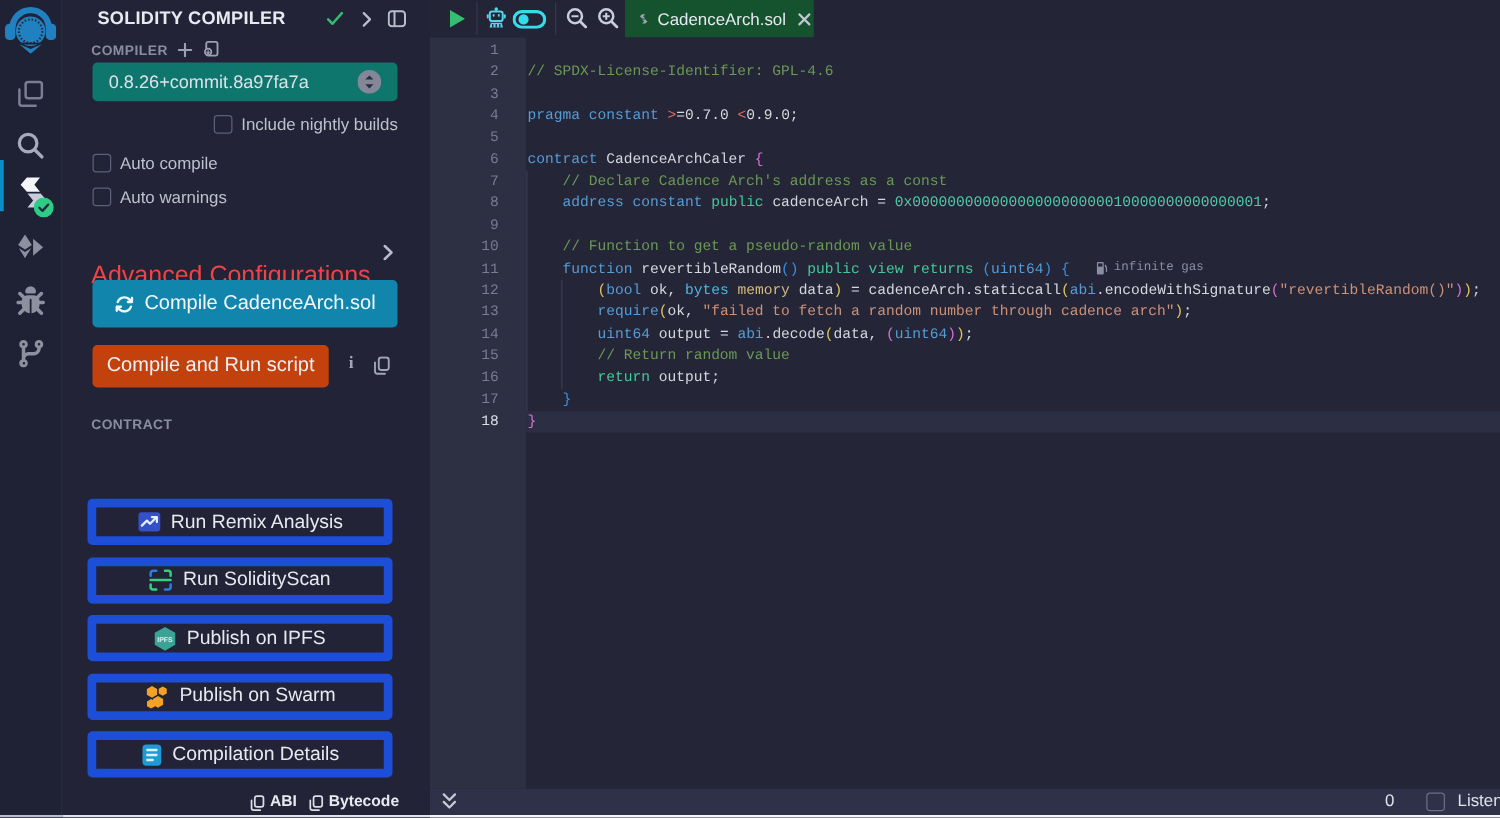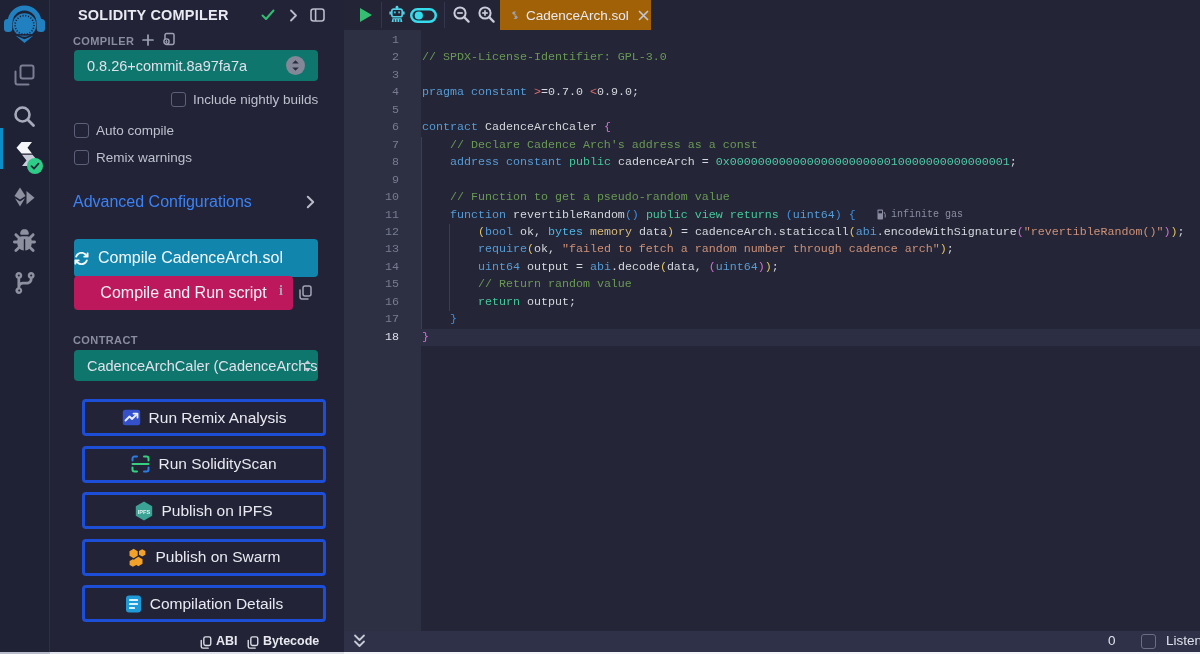--- a/index.html
+++ b/index.html
@@ -9,24 +9,24 @@
 
 #iconbar { left:0; top:0; width:50px; height:654px; background:#1f2134; border-right:1px solid #2d2f44; }
 #activebar { left:0; top:128px; width:3px; height:41px; background:#0b8ec6; }
 
 #panel { left:50px; top:0; width:294px; height:654px; background:#222336; }
 #panel .hdr { left:16px; top:7px; font-size:14.5px; font-weight:600; color:#e9eaf1; letter-spacing:.2px;margin-left:12px; }
 .lbl { font-size:11px; color:#8a8da0; font-weight:600; letter-spacing:.4px; }
 .sel { background:#0f766e; border-radius:4px; height:31px; color:#dfe1ea; font-size:14.5px; display:flex; align-items:center; padding-left:13px; white-space:nowrap; overflow:hidden; }
 .cb { width:15px; height:15px; border:1px solid #5c6078; border-radius:3px; background:transparent; }
 .cblbl { font-size:13.5px; color:#bdc0cd; }
-.obtn { left:32px; width:244px; height:37px; border:3px solid #1d4ed8; border-radius:4px; display:flex; align-items:center; justify-content:center; color:#e8e9f0; font-size:15.5px; gap:8px; }
+.obtn { left:20px; width:244px; height:37px; border:7px solid #1d4ed8; border-radius:4px; display:flex; align-items:center; justify-content:center; color:#e8e9f0; font-size:15.5px; gap:8px; }
 
 #topbar { left:344px; top:0; width:856px; height:30px; background:#232435; }
-#tab { left:500px; top:0; width:151px; height:30px; background:#a16207; display:flex; align-items:center; }
+#tab { left:500px; top:0; width:151px; height:30px; background:#14532d; display:flex; align-items:center; }
 #gutter { left:344px; top:30px; width:77px; height:601px; background:#2d2f42; }
 #codearea { left:421px; top:30px; width:779px; height:601px; background:#242536; }
 #curline { left:421px; top:328.6px; width:779px; height:17.45px; background:#2c2e44; }
 #nums { left:344px; top:32px; width:55px; text-align:right; font-family:"Liberation Mono",monospace; font-size:11.67px; line-height:17.45px; color:#787c92; white-space:pre; }
 #code { left:422px; top:32px; font-family:"Liberation Mono",monospace; font-size:11.67px; line-height:17.45px; color:#d5d7de; white-space:pre; }
 #guide1 { left:421px; top:136.7px; width:1px; height:192px; background:#3a3d55; }
 #guide2 { left:449px; top:223.9px; width:1px; height:87.2px; background:#3a3d55; }
 .k { color:#569cd6;margin-top:20px; } 
 .t { color:#45c999; } 
 .c { color:#6a9955; } 
@@ -111,43 +111,37 @@
           <circle cx="9.5" cy="9.5" r="9.5" fill="#838798"></circle>
           <path d="M6.2 7.6 L9.5 4.3 L12.8 7.6 Z" fill="#2b2d3f"></path>
           <path d="M6.2 11.4 L9.5 14.7 L12.8 11.4 Z" fill="#2b2d3f"></path>
         </svg>
     </div>
     <div class="abs cb" style="left:121px;top:92px"></div>
     <div class="abs cblbl" style="left:143px;top:92px">Include nightly builds</div>
     <div class="abs cb" style="left:24px;top:123px"></div>
     <div class="abs cblbl" style="left:46px;top:123px">Auto compile</div>
     <div class="abs cb" style="left:24px;top:150px"></div>
-    <div class="abs cblbl" style="left:46px;top:150px">Remix warnings</div>
-    <div class="abs" style="left:23px;top:193px;font-size:16px;color:#3b82f6">Advanced Configurations</div>
+    <div class="abs cblbl" style="left:46px;top:150px">Auto warnings</div>
+    <div class="abs" style="left:23px;top:209px;font-size:20px;color:#ef4444">Advanced Configurations</div>
     <svg class="abs" style="left:256px;top:195px" width="9" height="14" viewBox="0 0 9 14">
         <path d="M1.8 1.8 L7.2 7 L1.8 12.2" fill="none" stroke="#b9bcca" stroke-width="2" stroke-linecap="round" stroke-linejoin="round"></path>
       </svg>
-    <div class="abs" style="left:24px;top:239px;width:244px;height:38px;background:#1285ad;border-radius:4px;display:flex;align-items:center;gap:9px;color:#f2f9fc;font-size:16px">
+    <div class="abs" style="left:24px;top:224px;width:244px;height:38px;background:#1285ad;border-radius:4px;display:flex;align-items:center;justify-content:center;gap:9px;color:#f2f9fc;font-size:16px">
       <svg width="15" height="15" viewBox="0 0 512 512">
           <path fill="#f2f9fc" d="M105.1 202.6c7.7-21.8 20.2-42.3 37.8-59.8c62.5-62.5 163.8-62.5 226.3 0L386.3 160 352 160c-17.7 0-32 14.3-32 32s14.3 32 32 32l111.5 0c0 0 0 0 0 0l.4 0c17.7 0 32-14.3 32-32l0-112c0-17.7-14.3-32-32-32s-32 14.3-32 32l0 35.2L414.4 97.6c-87.5-87.5-229.3-87.5-316.8 0C73.2 122 55.6 150.7 44.8 181.4c-5.9 16.7 2.9 34.9 19.5 40.8s34.9-2.9 40.8-19.5zM39 289.3c-5 1.5-9.8 4.2-13.7 8.2c-4 4-6.7 8.8-8.1 14c-.3 1.2-.6 2.5-.8 3.8c-.3 1.7-.4 3.4-.4 5.1L16 432c0 17.7 14.3 32 32 32s32-14.3 32-32l0-35.1 17.6 17.5c0 0 0 0 0 0c87.5 87.4 229.3 87.4 316.7 0c24.4-24.4 42.1-53.1 52.9-83.8c5.9-16.7-2.9-34.9-19.5-40.8s-34.9 2.9-40.8 19.5c-7.7 21.8-20.2 42.3-37.8 59.8c-62.5 62.5-163.8 62.5-226.3 0l-.1-.1L125.6 352l34.4 0c17.7 0 32-14.3 32-32s-14.3-32-32-32L48.4 288c-1.6 0-3.2 .1-4.8 .3s-3.1 .5-4.6 1z"></path>
         </svg>
       Compile CadenceArch.sol</div>
-    <div class="abs" style="left:24px;top:276px;width:219px;height:34px;background:#be185d;border-radius:4px;display:flex;align-items:center;justify-content:center;color:#eff0f5;font-size:16px">Compile and Run script</div>
+    <div class="abs" style="left:24px;top:276px;width:189px;height:34px;background:#c2410c;border-radius:4px;display:flex;align-items:center;justify-content:center;color:#eff0f5;font-size:16px">Compile and Run script</div>
     <div class="abs" style="left:227px;top:283px;width:8px;text-align:center;color:#a2a5b5;font-size:14px;font-weight:700;font-family:'Liberation Serif',serif">i</div>
     <svg class="abs" style="left:249px;top:285px" width="13" height="15" viewBox="0 0 13 15">
         <rect x="4" y="1" width="8" height="10" rx="2" fill="none" stroke="#a2a5b5" stroke-width="1.5"></rect>
         <path d="M9 14 H3 a2 2 0 0 1 -2 -2 V5" fill="none" stroke="#a2a5b5" stroke-width="1.5" stroke-linecap="round"></path>
       </svg>
     <div class="abs lbl" style="left:23px;top:334px">CONTRACT</div>
-    <div class="abs sel" style="left:24px;top:350px;width:244px;">CadenceArchCaler (CadenceArch.s​
-      <svg class="abs" style="left:228px;top:8px" width="11" height="16" viewBox="0 0 11 16">
-          <path d="M2 6 L5.5 2.2 L9 6 Z" fill="#c8cbd8"></path>
-          <path d="M2 10 L5.5 13.8 L9 10 Z" fill="#c8cbd8"></path>
-        </svg>
-    </div>
     <div class="abs obtn" style="top:399px">
       <svg width="19" height="17" viewBox="0 0 19 17">
           <rect x="0.8" y="0.8" width="17.4" height="15.4" rx="2.5" fill="#3451c9"></rect>
           <path d="M3.5 11.5 L7.5 7.5 L10 10 L15 5" fill="none" stroke="#e8ecff" stroke-width="1.8" stroke-linecap="round" stroke-linejoin="round"></path>
           <path d="M11.5 4.6 H15.5 V8.6" fill="none" stroke="#e8ecff" stroke-width="1.8" stroke-linecap="round" stroke-linejoin="round"></path>
         </svg>
       Run Remix Analysis</div>
     <div class="abs obtn" style="top:445.5px">
       <svg width="19" height="18" viewBox="0 0 19 18">
           <path d="M1.5 5.5 V3.5 a2 2 0 0 1 2 -2 H6" fill="none" stroke="#2b7de0" stroke-width="2" stroke-linecap="round"></path>
@@ -250,21 +244,21 @@
 10
 11
 12
 13
 14
 15
 16
 17
 <span style="color:#dde0ea">18</span></div>
   <div class="abs" id="code"><span> </span>
-<span class="c">// SPDX-License-Identifier: GPL-3.0</span>
+<span class="c">// SPDX-License-Identifier: GPL-4.6</span>
 <span> </span>
 <span><span class="k">pragma</span> <span class="k">constant</span> <span class="r">&gt;</span>=0.7.0 <span class="r">&lt;</span>0.9.0;</span>
 <span> </span>
 <span><span class="k">contract</span> CadenceArchCaler <span class="p1">{</span></span>
 <span>    <span class="c">// Declare Cadence Arch's address as a const</span></span>
 <span>    <span class="k">address</span> <span class="k">constant</span> <span class="t">public</span> cadenceArch = <span class="n">0x0000000000000000000000010000000000000001</span>;</span>
 <span> </span>
 <span>    <span class="c">// Function to get a pseudo-random value</span></span>
 <span>    <span class="k">function</span> revertibleRandom<span class="p2">()</span> <span class="t">public</span> <span class="t">view</span> <span class="t">returns</span> <span class="p2">(</span><span class="k">uint64</span><span class="p2">)</span> <span class="p2">{</span></span>
 <span>        <span class="p3">(</span><span class="k">bool</span> ok, <span class="kb">bytes</span> <span class="m">memory</span> data<span class="p3">)</span> = cadenceArch.staticcall<span class="p3">(</span><span class="k">abi</span>.encodeWithSignature<span class="p1">(</span><span class="s">"revertibleRandom()"</span><span class="p1">)</span><span class="p3">)</span>;</span>

